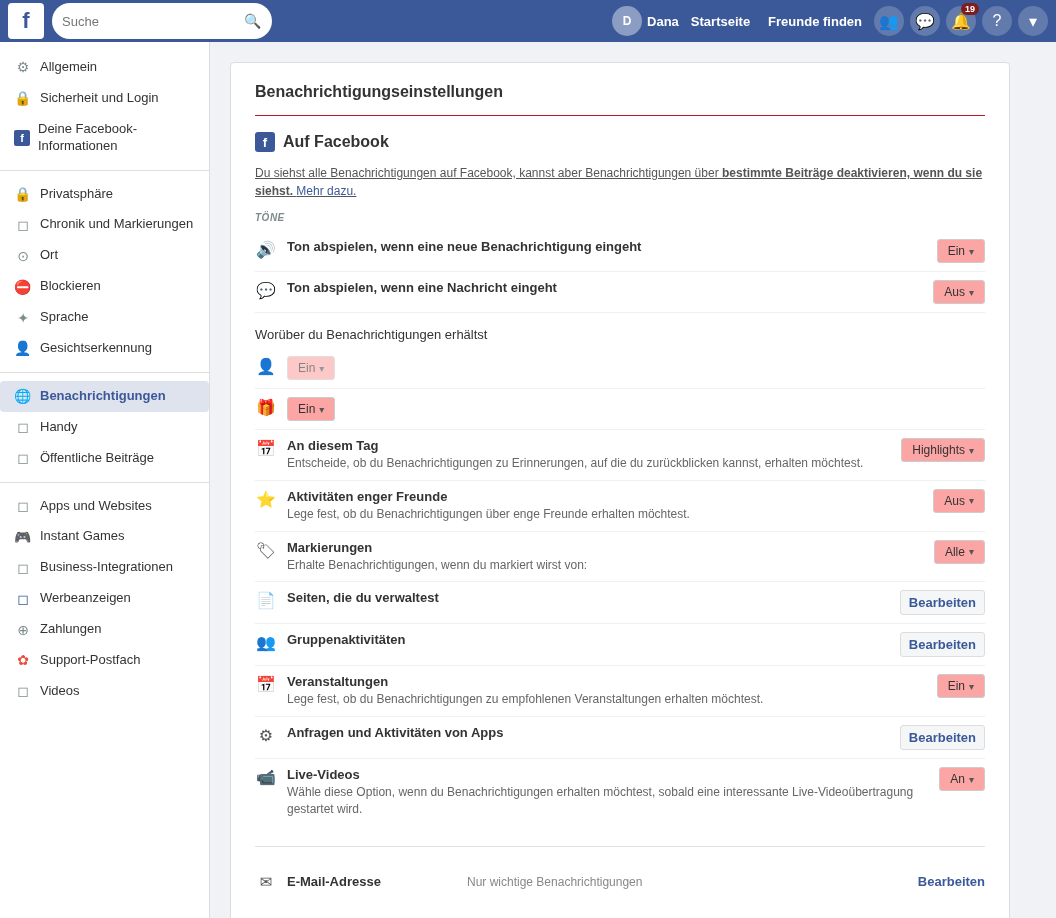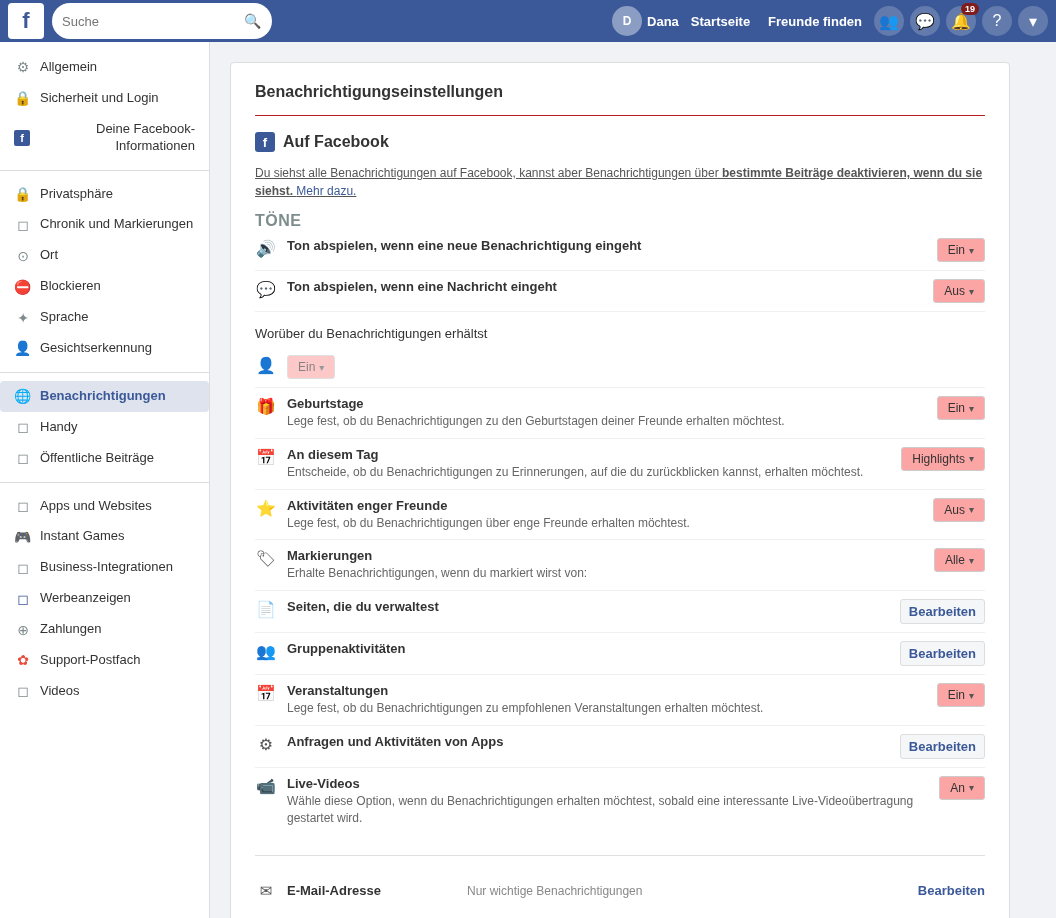--- a/index.html
+++ b/index.html
@@ -97,21 +97,21 @@
       color: #3b5998;
       font-weight: bold;
     }
     .sidebar-item.active .sidebar-icon { color: #3b5998; }
     .sidebar-icon { font-size: 14px; width: 18px; text-align: center; flex-shrink: 0; }
     .sidebar-icon.orange { color: #e67e22; }
     .sidebar-icon.blue { color: #3b5998; }
     .sidebar-icon.red { color: #e74c3c; }
     .sidebar-icon.gray { color: #7f8c8d; }
     .sidebar-divider { height: 1px; background: #ddd; margin: 8px 0; }
-    .sidebar-label { line-height: 1.3; text-align: right; }
+    .sidebar-label { line-height: 1.3; }
 
     
     .main-content {
       flex: 1;
       padding: 20px;
       background: #f0f2f5;
     }
     .settings-card {
       background: #fff;
       border-radius: 4px;
@@ -149,25 +149,27 @@
       font-size: 12px;
       color: #555;
       line-height: 1.5;
       margin-bottom: 12px;
       text-decoration: underline;
     }
     .desc-text a { color: #3b5998; text-decoration: none; }
     .desc-text strong { font-weight: bold; }
 
     .section-subtitle {
-      font-size: 16px;
+      font-size: 10px;
       font-weight: bold;
       color: #7f8c8d;
       text-transform: uppercase;
       letter-spacing: 0.5px;
+      margin-bottom: 8px;
+      font-style: italic;
     }
 
     .setting-row {
       display: flex; align-items: flex-start;
       padding: 8px 0;
       border-bottom: 1px solid #f0f0f0;
       gap: 10px;
     }
     .setting-row:last-child { border-bottom: none; }
     .setting-icon { font-size: 16px; width: 22px; text-align: center; flex-shrink: 0; margin-top: 1px; color: #555; }
@@ -386,24 +388,20 @@
           <div class="setting-action">
             <button class="dropdown-btn" style="opacity:0.6;">
               <span>Ein</span>
               <span class="dropdown-arrow">▾</span>
             </button>
           </div>
         </div>
 
         <div class="setting-row">
           <span class="setting-icon">🎁</span>
-          <div class="setting-info">
-            <div class="setting-title">Geburtstage</div>
-            <div class="setting-desc">Lege fest, ob du Benachrichtigungen zu den Geburtstagen deiner Freunde erhalten möchtest.</div>
-          </div>
           <div class="setting-action">
             <button class="dropdown-btn">
               <span>Ein</span>
               <span class="dropdown-arrow">▾</span>
             </button>
           </div>
         </div>
 
         <div class="setting-row">
           <span class="setting-icon">📅</span>

